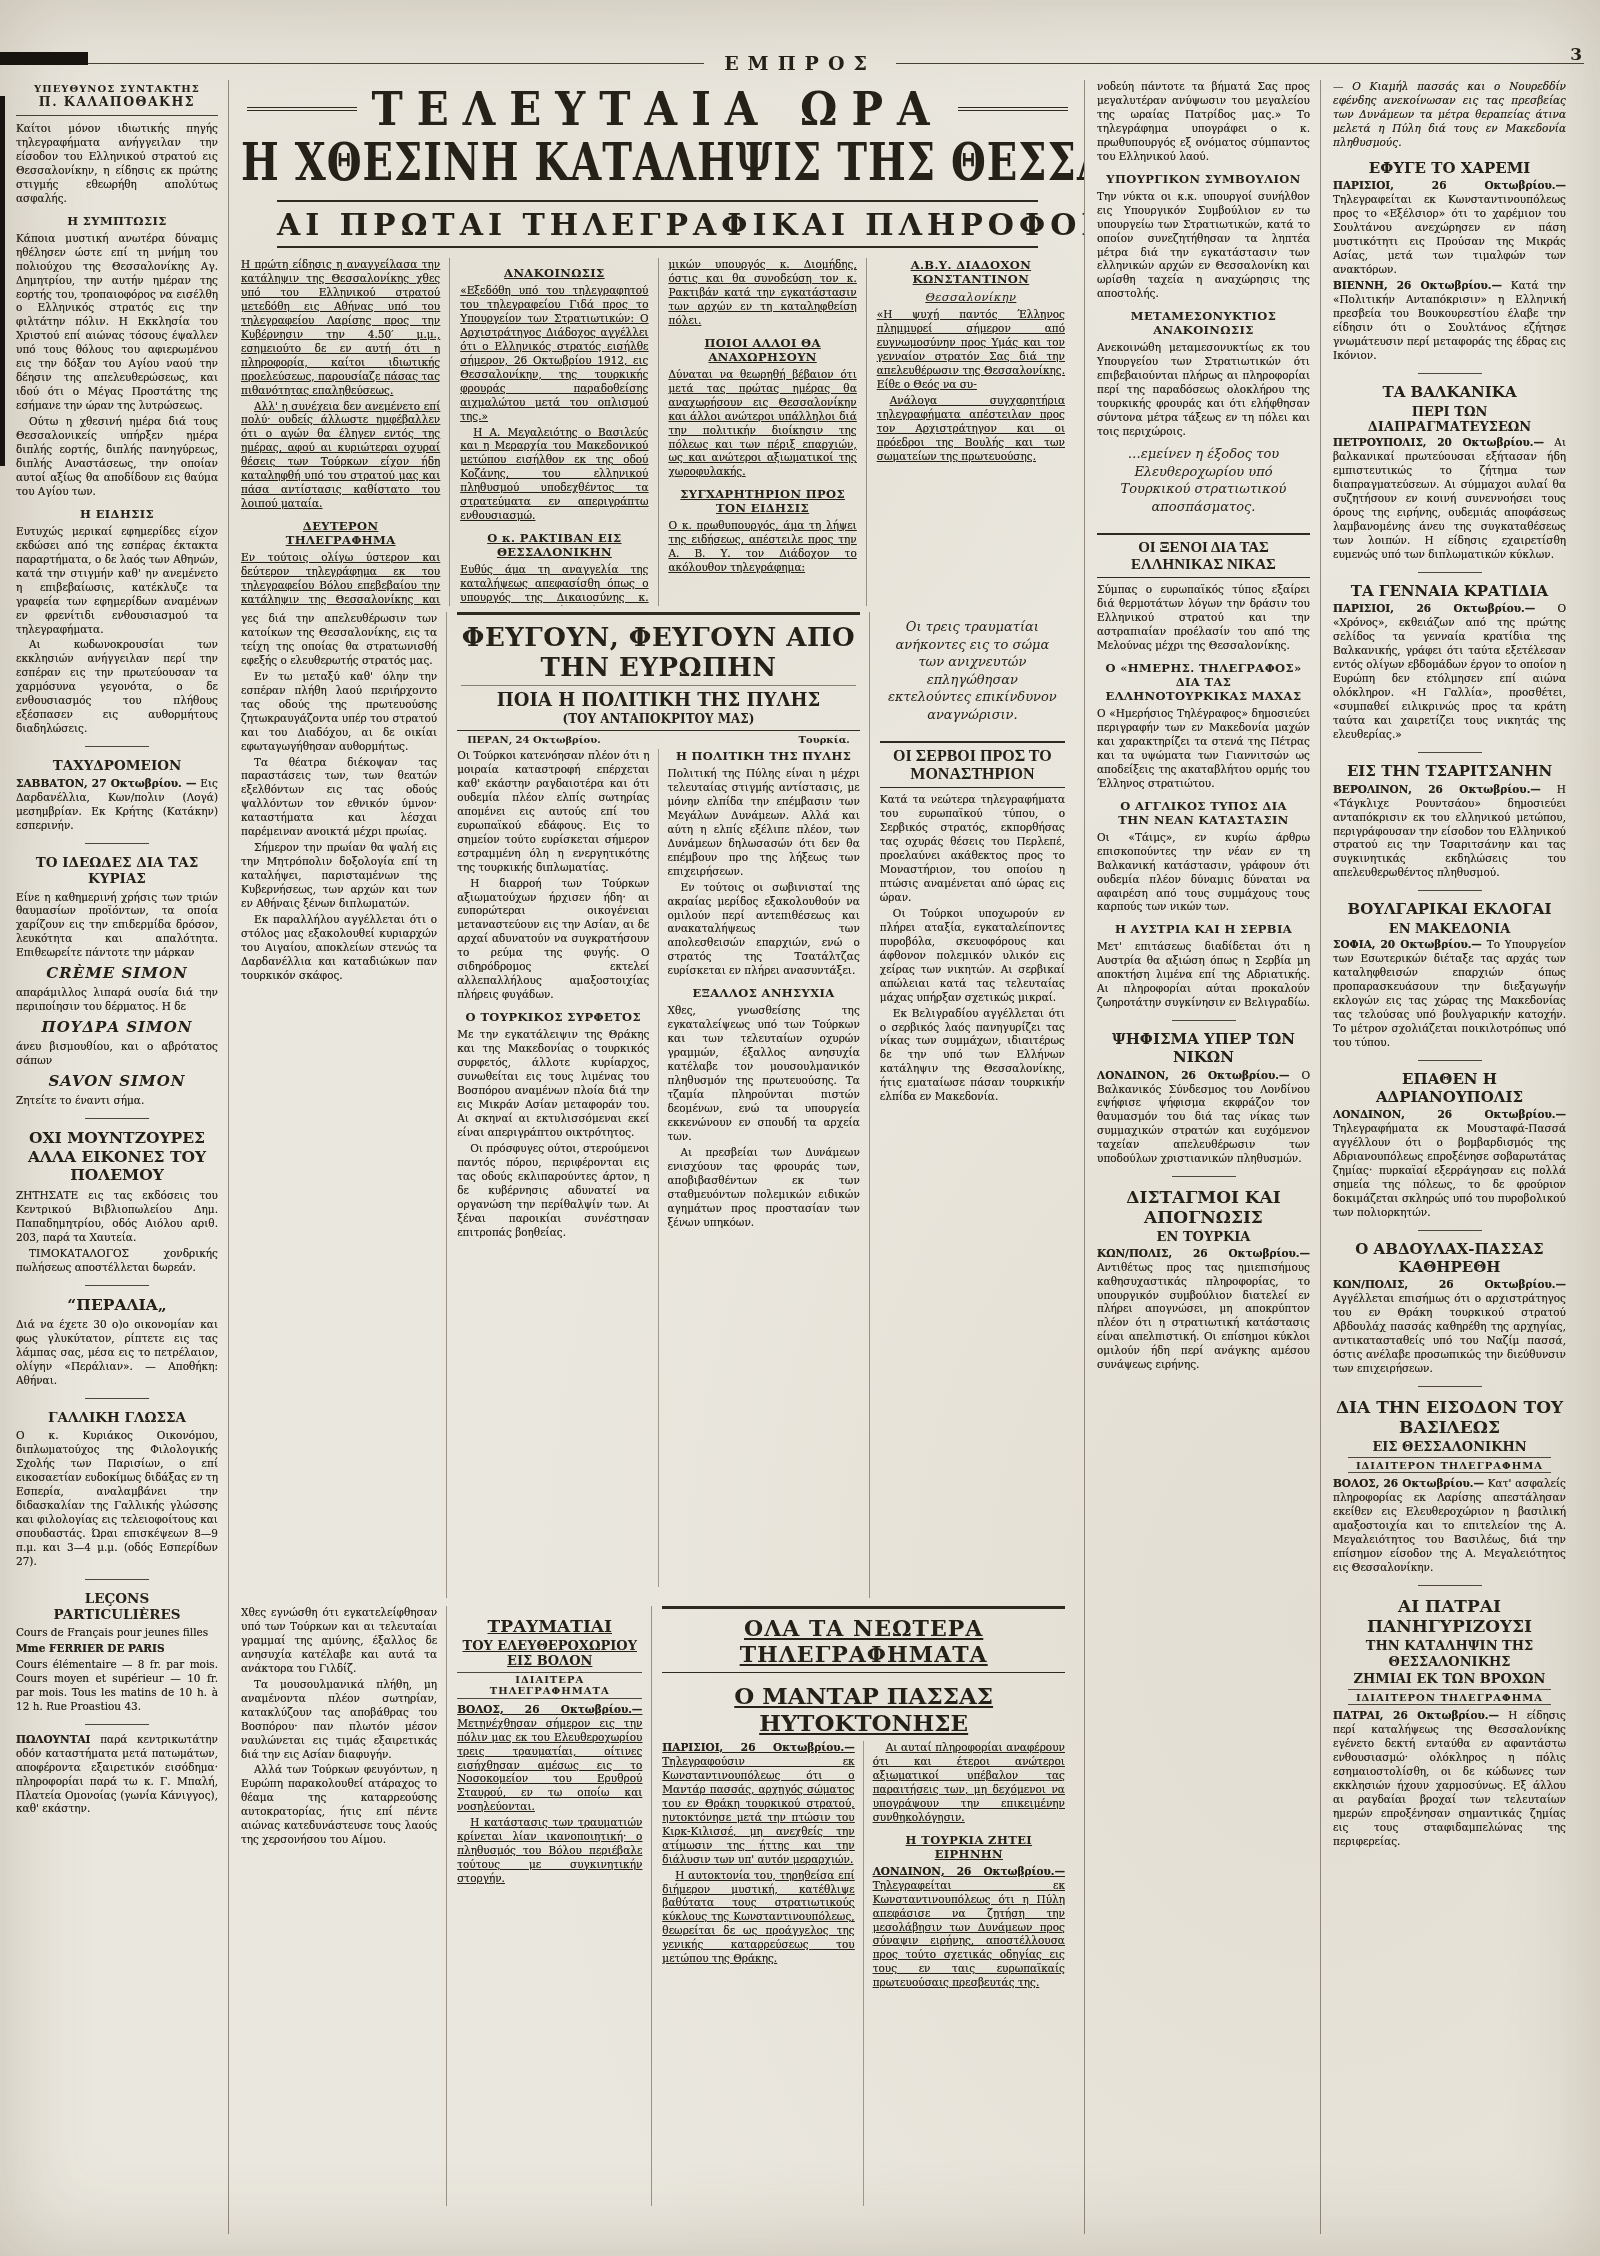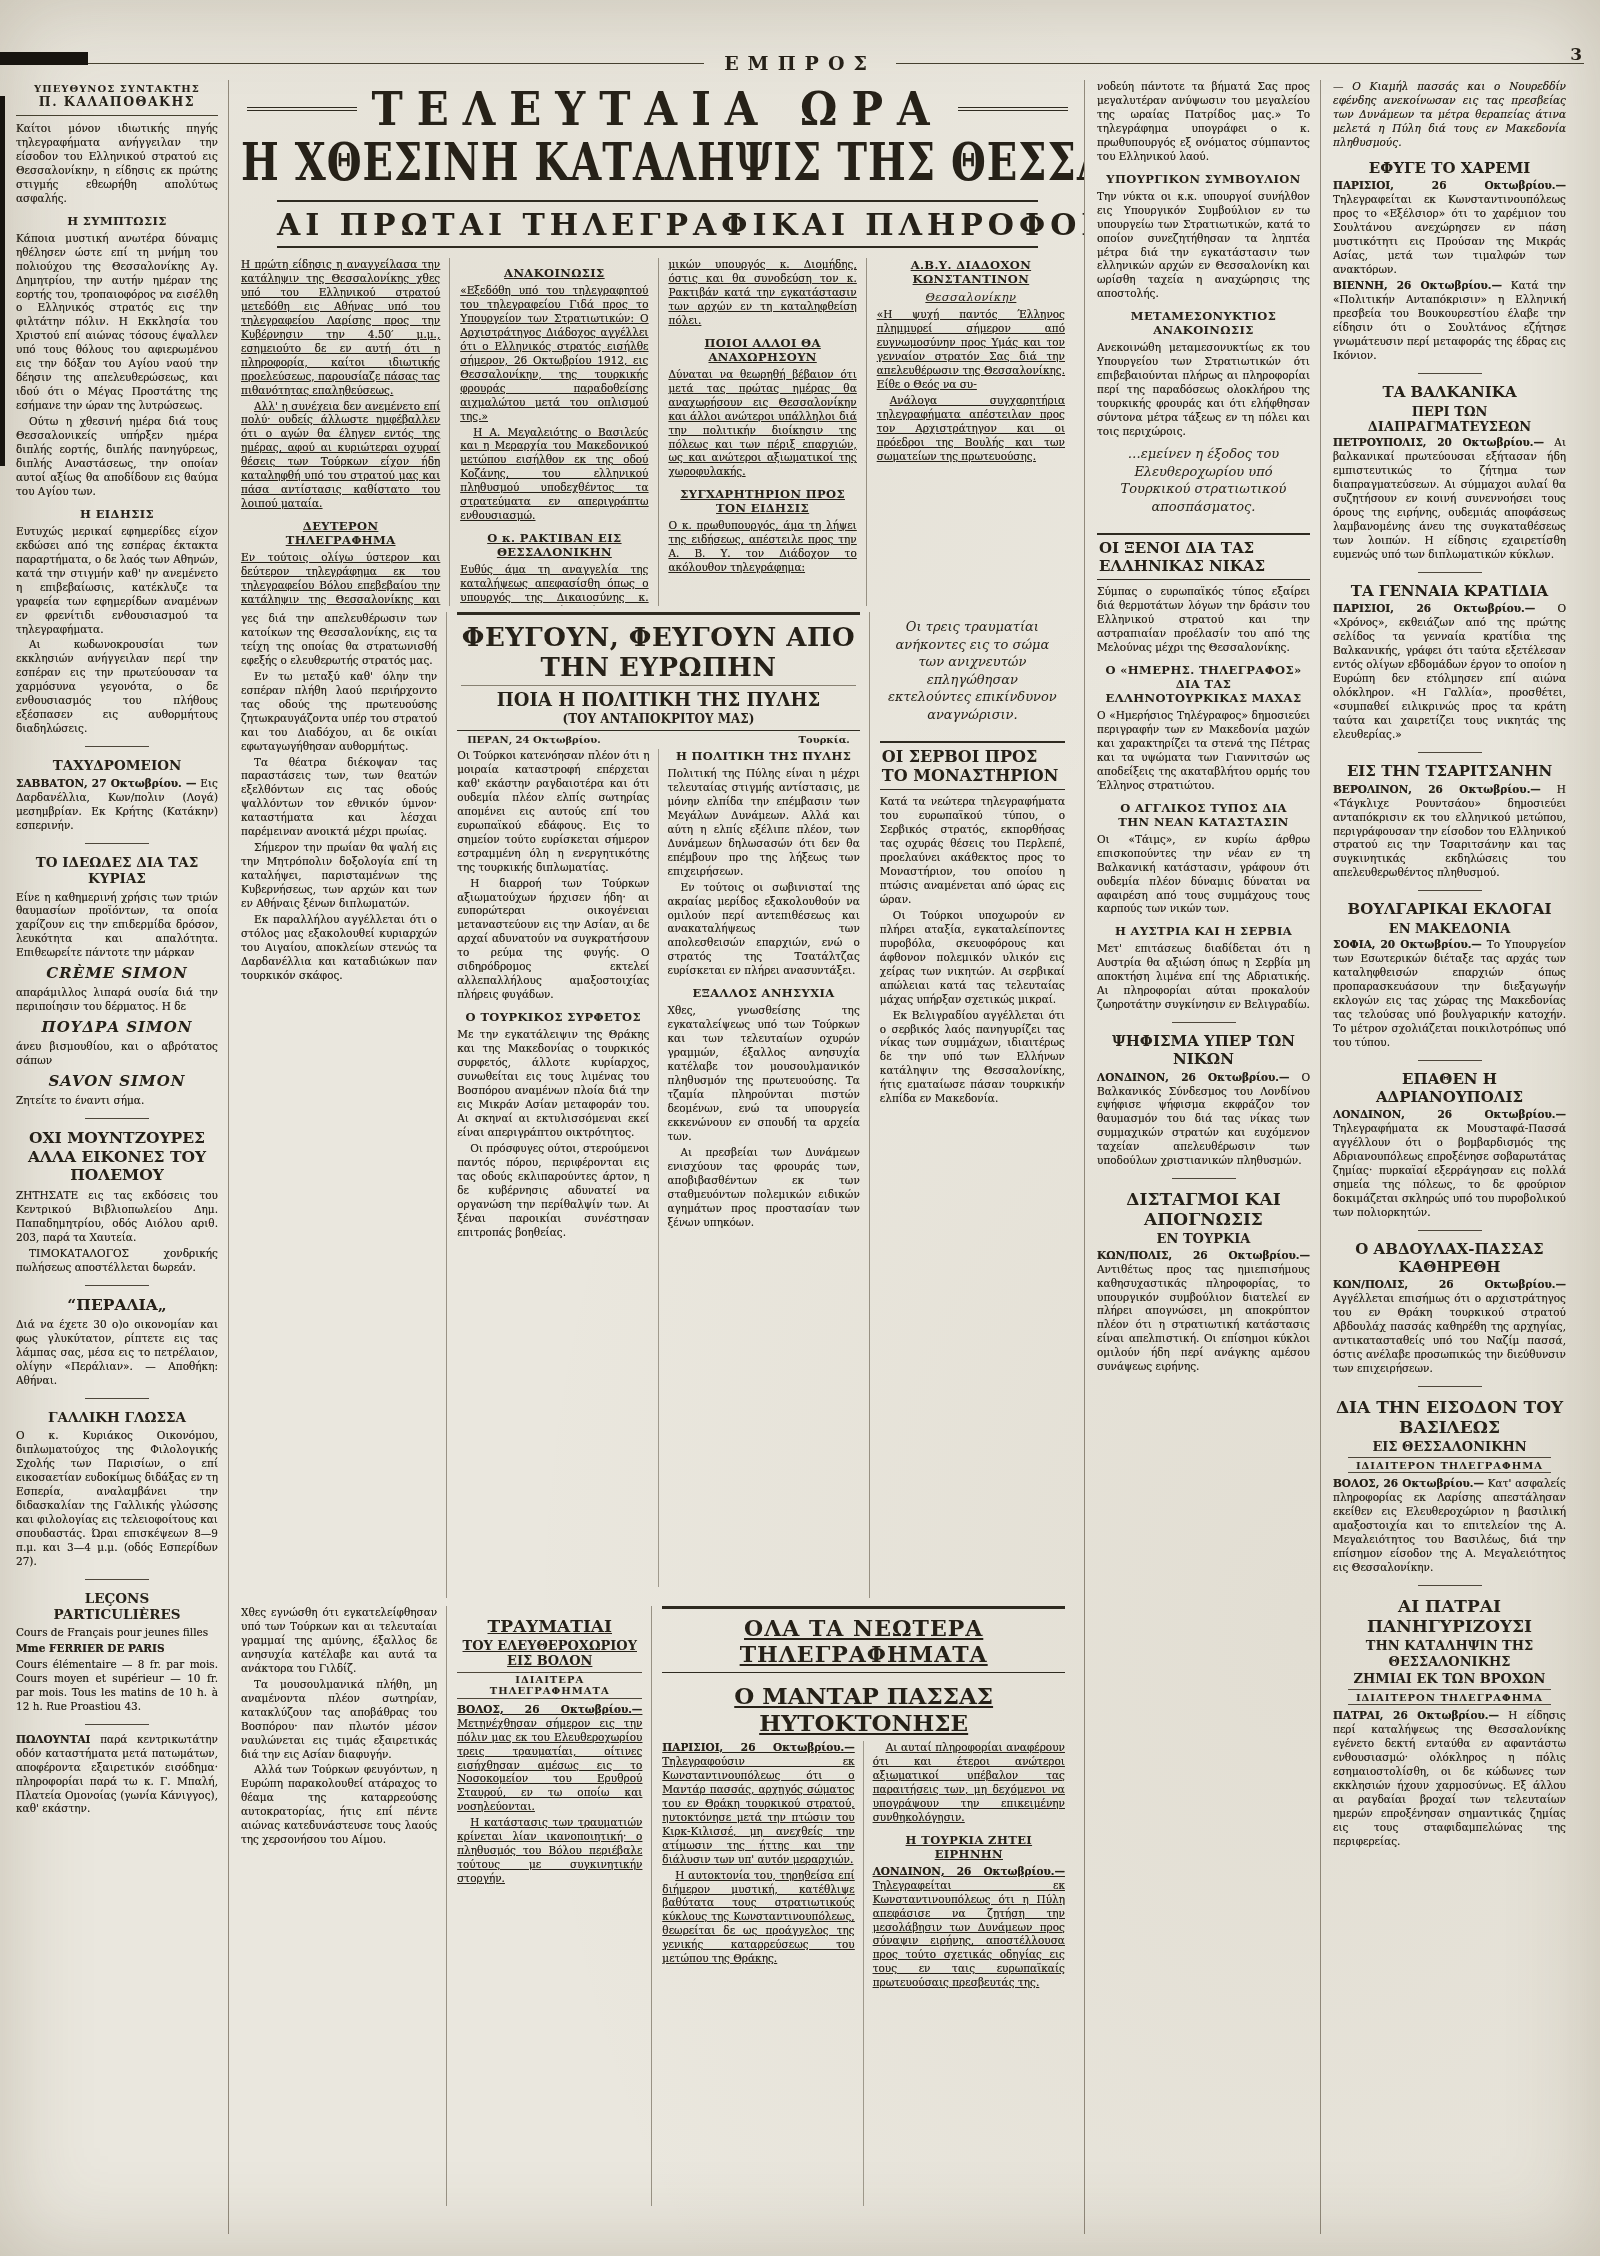--- a/index.html
+++ b/index.html
@@ -73,22 +73,22 @@
   .mid-band > * + *{ border-left:1px solid rgba(72,62,44,.5); padding-left:10px; }
 
   .feug-headbox{ border-top:3px solid #2e2a20; border-bottom:1px solid #2e2a20; text-align:center; padding:7px 4px 4px; }
   .feug-h1{ font-size:26px; font-weight:bold; letter-spacing:.5px; }
   .feug-h2{ font-size:18px; font-weight:bold; margin-top:3px; border-top:1px solid rgba(72,62,44,.6); padding-top:3px; }
   .feug-h3{ font-size:12px; font-weight:bold; margin-top:2px; }
   .dateline-row{ display:flex; justify-content:space-between; font-size:10px; font-weight:bold; padding:3px 10px 0; }
   .feug-body{ margin-top:4px; height:838px; overflow:hidden;
               column-count:2; column-gap:18px; column-rule:1px solid rgba(72,62,44,.45); }
 
-  .serb-head{ border-top:2px solid #2e2a20; border-bottom:1px solid #2e2a20; text-align:left;
-              font-size:16px; font-weight:bold; padding:4px 2px; margin:18px 0 5px; }
+  .serb-head{ border-top:2px solid #2e2a20; border-bottom:1px solid #2e2a20; text-align:center;
+              font-size:16px; font-weight:bold; padding:4px 2px; margin:18px 0 5px;font-family:Liberation Serif, serif; }
 
   .bot-band{ display:grid; grid-template-columns:1fr 1fr 2.06fr; height:600px; margin-top:8px; }
   .bot-band > *{ overflow:hidden; padding-right:9px; }
   .bot-band > * + *{ border-left:1px solid rgba(72,62,44,.5); padding-left:10px;text-decoration:underline; }
   .banner{ border-top:3px solid #2e2a20; border-bottom:1px solid #2e2a20; text-align:center;
            font-size:22px; font-weight:bold; letter-spacing:1px; padding:6px 0 5px; }
   .mantar{ text-align:center; font-size:23px; font-weight:bold; margin:9px 0 5px; }
   .sub-cols{ height:492px; overflow:hidden; column-count:2; column-gap:18px;
              column-rule:1px solid rgba(72,62,44,.45); }
 </style>

